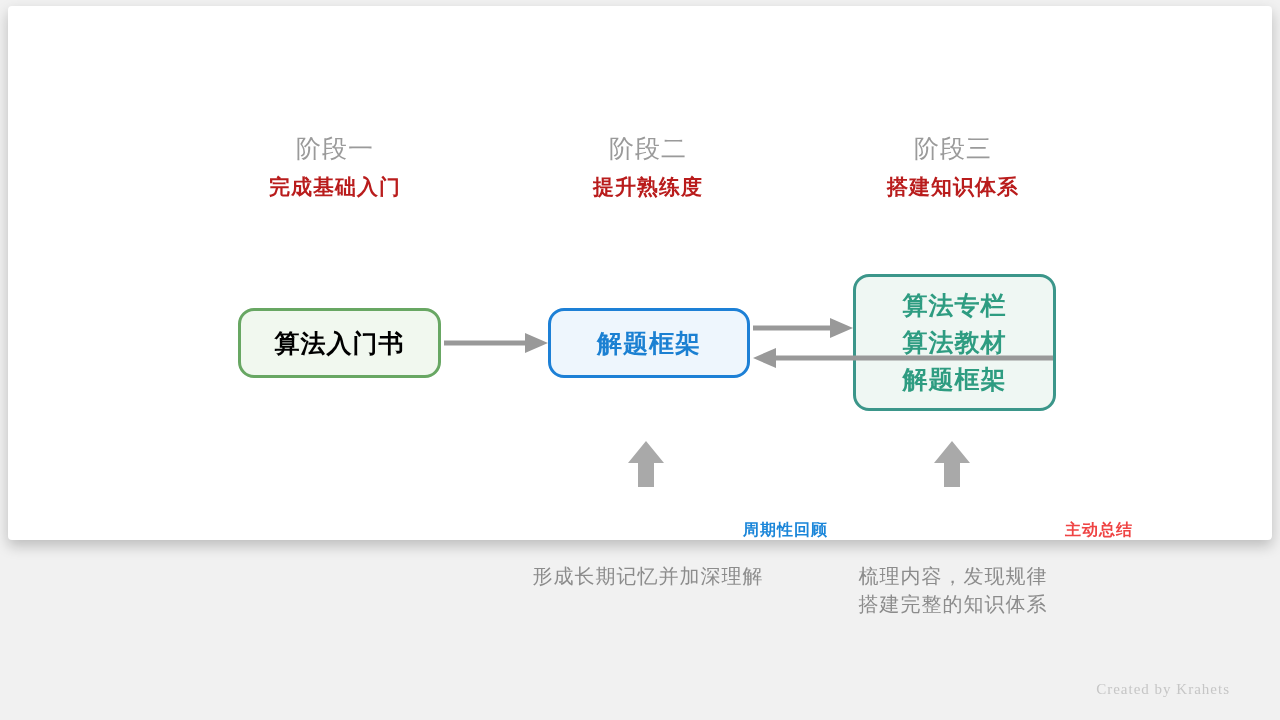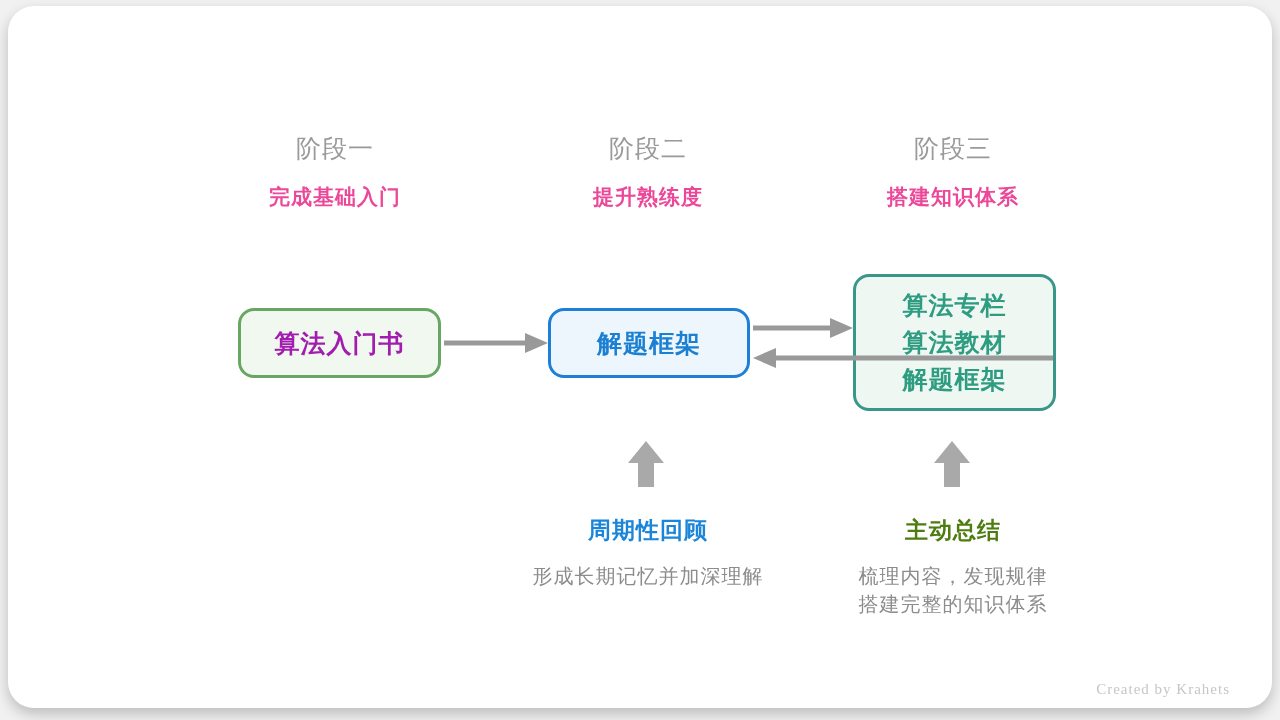--- a/index.html
+++ b/index.html
@@ -4,55 +4,55 @@
 <style>
   * { margin:0; padding:0; box-sizing:border-box; }
   html,body { width:1280px; height:720px; }
   body {
     background:#f1f1f1;
     font-family:"Liberation Sans","DejaVu Sans",sans-serif;
     overflow:hidden;
   }
   .canvas { position:relative; width:1280px; height:720px; }
   .card {
-    position:absolute; left:8px; top:6px; width:1264px; height:702px;
-    background:#ffffff; border-radius:26px;
+    position:absolute; left:8px; top:6px; width:1264px; height:534px;
+    background:#ffffff; border-radius:4px;
     box-shadow:0 6px 14px rgba(0,0,0,0.22);
   }
   
   .stage { position:absolute; top:126px; width:320px; text-align:center; }
   .stage-label { font-size:25px; color:#9a9a9a; letter-spacing:1px; }
-  .stage-title { margin-top:18px; font-size:21px; font-weight:bold; color:#ec4899; letter-spacing:1px; }
+  .stage-title { margin-top:8px; font-size:21px; font-weight:bold; color:#b91c1c; letter-spacing:1px; }
   .stage-1 { left:167px; }
   .stage-2 { left:480px; }
   .stage-3 { left:785px; }
   
   .node {
     position:absolute; border:3px solid; border-radius:16px;
     display:flex; flex-direction:column; align-items:center; justify-content:center;
     font-weight:bold; font-size:25px; letter-spacing:1px; text-align:center;
   }
   .node-green { left:230px; top:302px; width:203px; height:70px;
-    border-color:#68a763; background:#f1f8ef; color:#a21caf; }
+    border-color:#68a763; background:#f1f8ef; color:#000000; }
   .node-blue  { left:540px; top:302px; width:202px; height:70px;
     border-color:#1d80d6; background:#eef6fd; color:#1b80d2; }
   .node-teal  { left:845px; top:268px; width:203px; height:137px;
     border-color:#3b968a; background:#eff7f3; color:#2e9c81; line-height:37px; }
   
   .overlay { position:absolute; left:0; top:0; width:1280px; height:720px; pointer-events:none; }
   .flow-line { stroke:#999999; stroke-width:5; fill:none; }
   .flow-head { fill:#999999; stroke:none; }
   .block-arrow { fill:#a9a9a9; stroke:none; }
   
   .annot { position:absolute; top:509px; width:360px; text-align:center; }
   .annot-review { left:460px; }
   .annot-summarize { left:765px; }
-  .annot-title { font-size:23px; font-weight:bold; line-height:30px; letter-spacing:1px; }
+  .annot-title { font-size:16px; font-weight:bold; line-height:30px; letter-spacing:1px;text-align:right; }
   .annot-title.blue { color:#1b86d9; }
-  .annot-title.teal { color:#4d7c0f; }
+  .annot-title.teal { color:#ef4444; }
   .annot-desc { margin-top:17px; font-size:20px; color:#8c8c8c; line-height:28px; letter-spacing:1px; }
   
   .credit {
     position:absolute; right:42px; top:675px;
     font-family:Liberation Serif, serif;
     font-size:15px; color:#c6c6c6; letter-spacing:1px;
   }
 </style>
 </head>
 <body>

